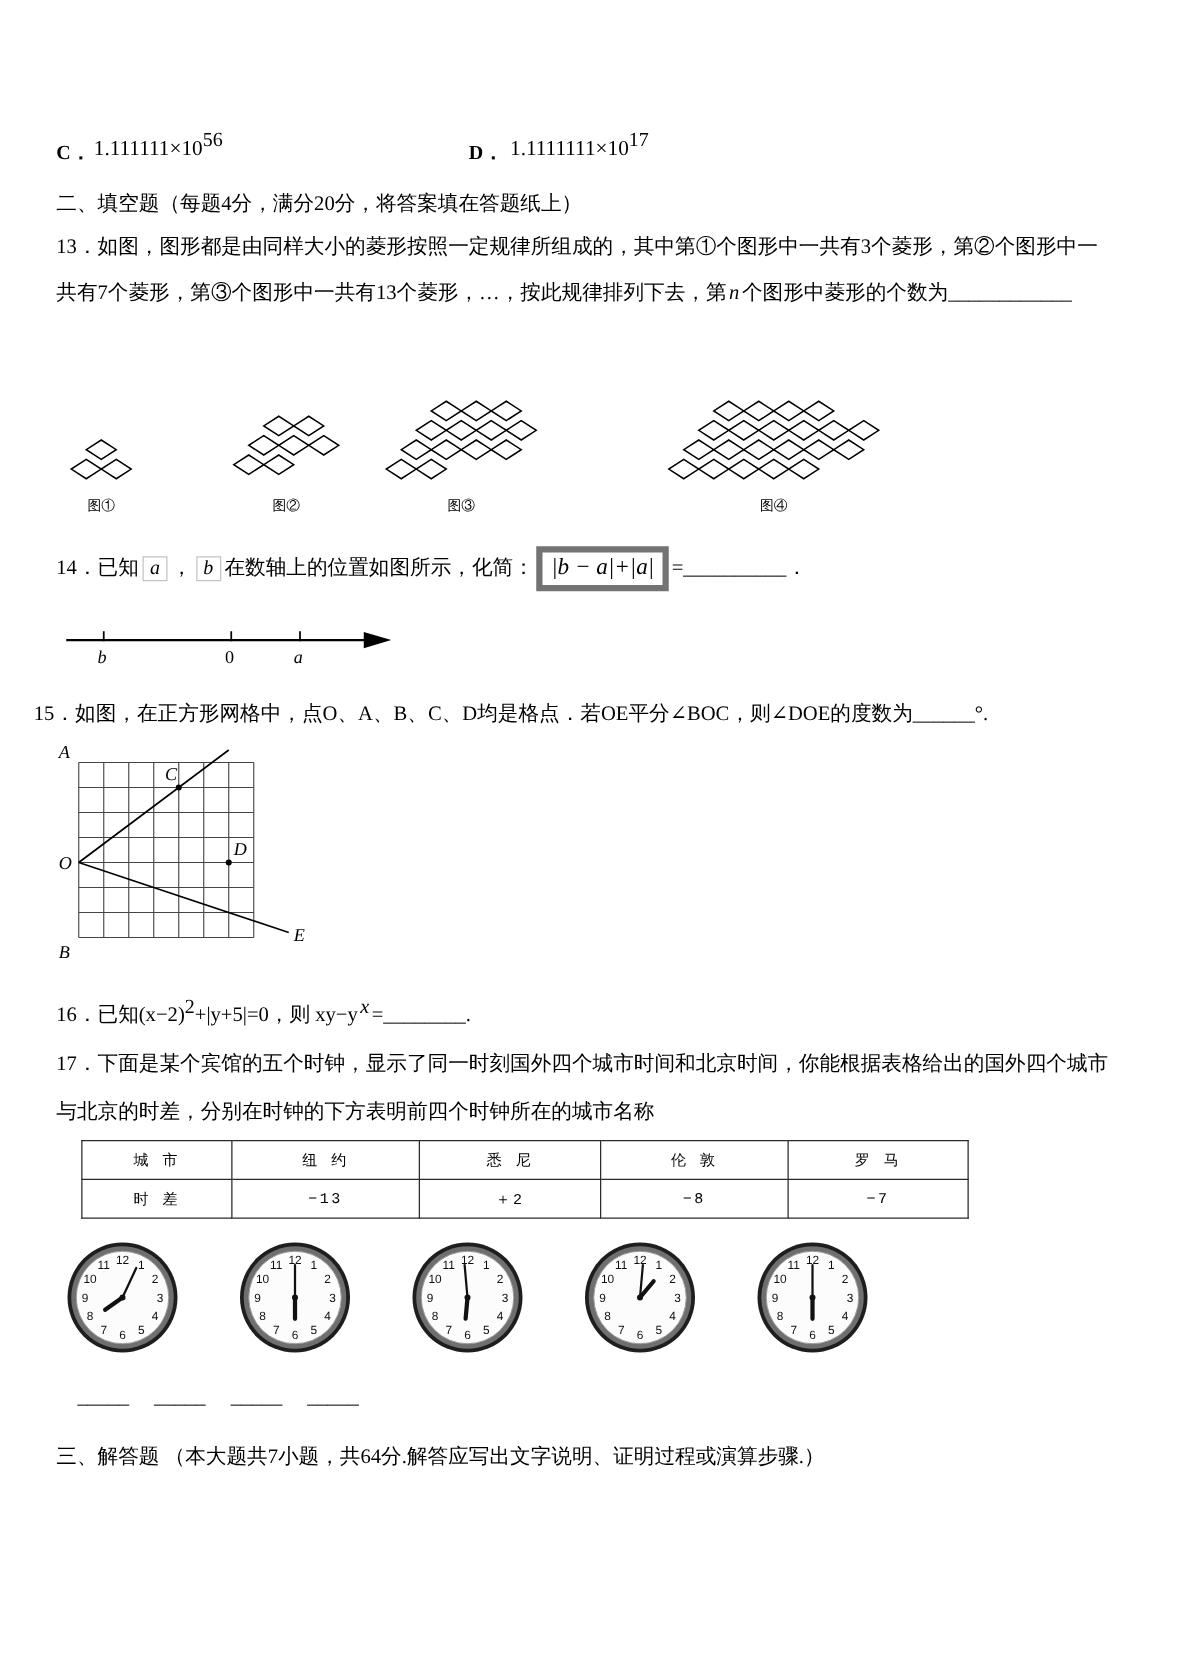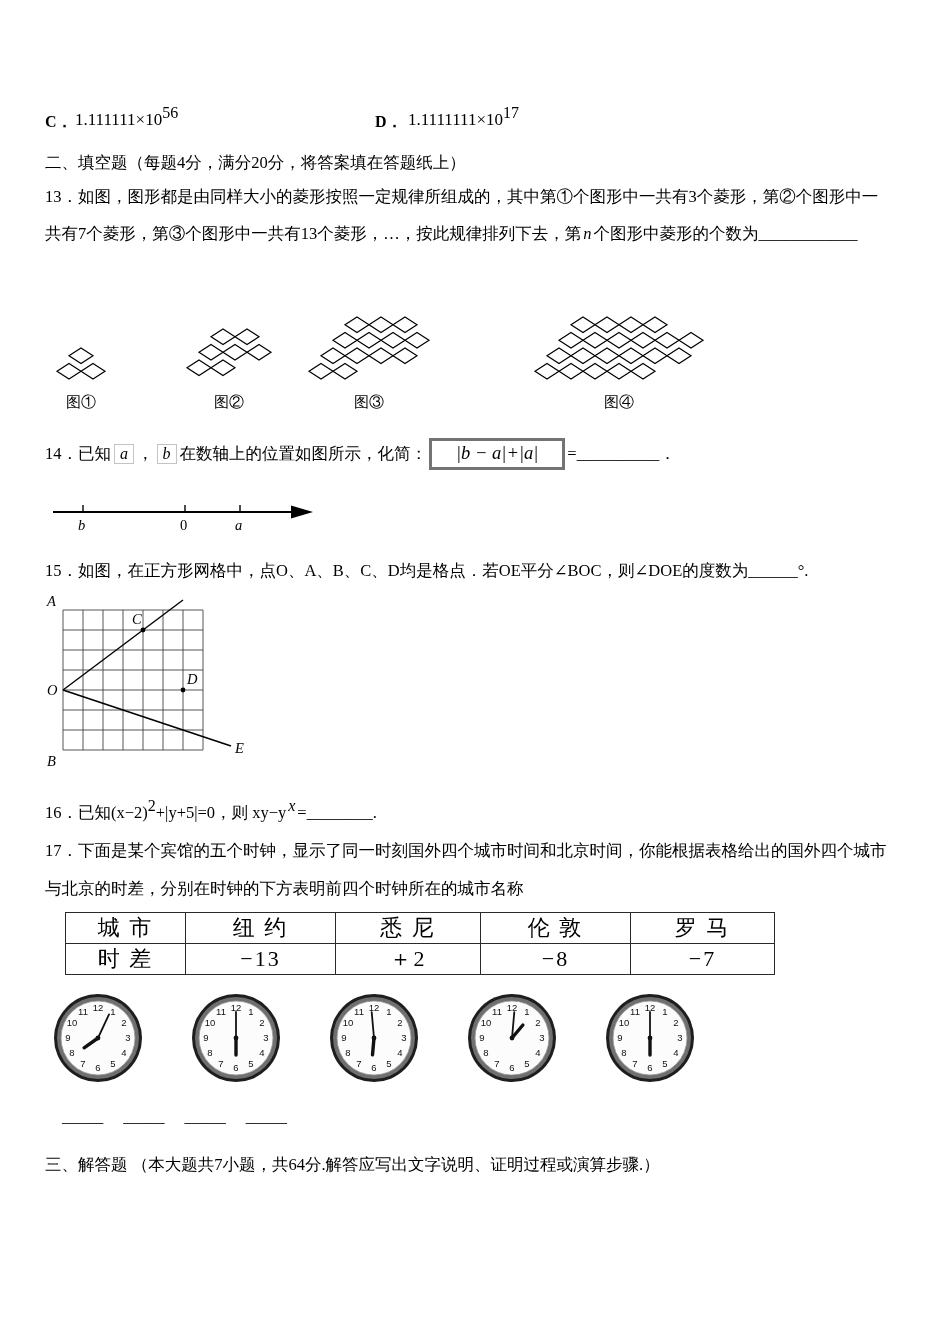--- a/index.html
+++ b/index.html
@@ -8,29 +8,29 @@
     position:relative; width:950px; height:1344px; background:#fff;
     font-family:"Liberation Serif","DejaVu Serif",serif; color:#000;
     font-size:16.5px; overflow:hidden;
   }
   .abs { position:absolute; white-space:nowrap; }
   sup { font-size:16px; vertical-align:super; }
   .optlabel { font-weight:bold; font-size:16px; }
   .sci { font-size:17px; }
   .itvar { font-style:italic; font-family:"Liberation Serif",serif; padding:0 2px; }
   .varbox { border:1px solid #c3c3c3; padding:0 5px 1px; font-style:italic; margin:0 3px; font-size:16px; }
-  .eqimg { border:3px solid #737373; padding:2px 24px 4px; font-style:italic; font-size:18.5px; margin:0 2px; }
+  .eqimg { border:5px solid #737373; padding:2px 7px 4px; font-style:italic; font-size:18.5px; margin:0 2px; }
   .blankline { letter-spacing:0; }
   .figures { height:158px; }
   .fig { position:absolute; bottom:0; display:flex; flex-direction:column; align-items:center; gap:7px; }
-  .figlabel { font-size:15px; }
+  .figlabel { font-size:11px; }
   table.citytable { border-collapse:collapse; table-layout:fixed; }
   table.citytable td {
     border:1.4px solid #2a2a2a; text-align:center; height:31px;
-    font-size:22px; letter-spacing:2px;
+    font-size:12px; letter-spacing:2px;font-family:Liberation Mono, monospace;
   }
   table.citytable td:nth-child(1){ width:120px; }
   table.citytable td:nth-child(2){ width:150px; }
   table.citytable td:nth-child(3){ width:145px; }
   table.citytable td:nth-child(4){ width:150px; }
   table.citytable td:nth-child(5){ width:144px; }
   .clocksrow { display:flex; gap:46px; }
   .clock { width:92px; height:92px; }
   .ansblank { margin-right:20px; font-size:16.5px; }
   svg text.figtext { font-family:"Liberation Serif",serif; font-size:14.5px; font-style:italic; fill:#000; }
@@ -130,21 +130,21 @@
     <line x1="8" y1="18" x2="248" y2="18" stroke="#000" stroke-width="1.8"></line>
     <polygon points="246,11.5 268,18 246,24.5" fill="#000"></polygon>
     <line x1="38" y1="11" x2="38" y2="19" stroke="#000" stroke-width="1.4"></line>
     <line x1="140" y1="11" x2="140" y2="19" stroke="#000" stroke-width="1.4"></line>
     <line x1="195" y1="11" x2="195" y2="19" stroke="#000" stroke-width="1.4"></line>
     <text class="figtext" x="33" y="36">b</text>
     <text class="figtext0" x="135" y="36">0</text>
     <text class="figtext" x="190" y="36">a</text>
   </svg>
 
-  <div class="abs" style="left:45px; top:560px;">
+  <div class="abs" style="left:27px; top:560px;">
     <span>15．如图，在正方形网格中，点O、A、B、C、D均是格点．若OE平分∠BOC，则∠DOE的度数为</span><span class="blankline">______</span><span>°.</span>
   </div>
 
   <svg class="abs" style="left:38px; top:592px;" width="240" height="198" viewBox="0 0 240 198">
     <g>
         <line x1="25" y1="18" x2="25" y2="158" stroke="#444" stroke-width="0.9"></line>
         <line x1="25" y1="18" x2="165" y2="18" stroke="#444" stroke-width="0.9"></line>
         <line x1="45" y1="18" x2="45" y2="158" stroke="#444" stroke-width="0.9"></line>
         <line x1="25" y1="38" x2="165" y2="38" stroke="#444" stroke-width="0.9"></line>
         <line x1="65" y1="18" x2="65" y2="158" stroke="#444" stroke-width="0.9"></line>

